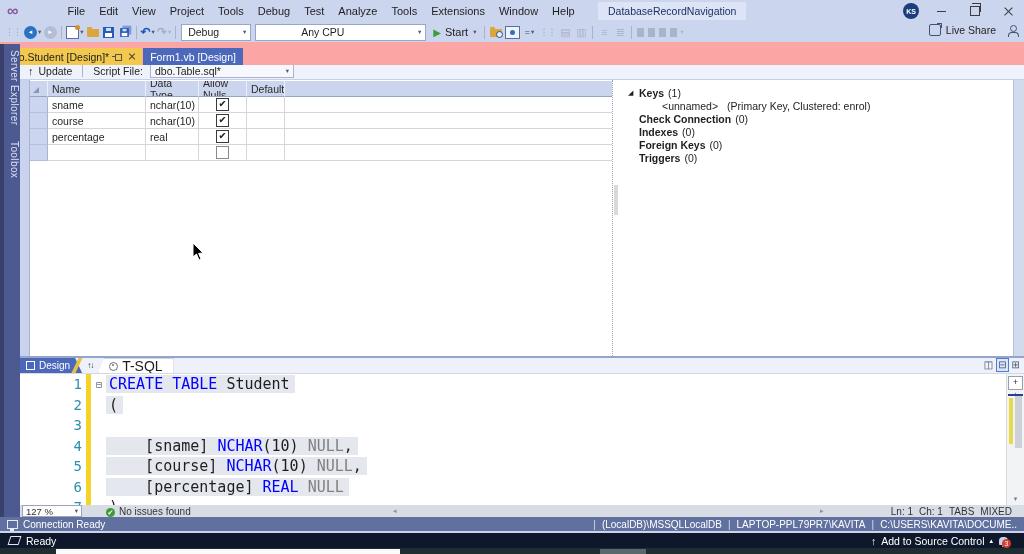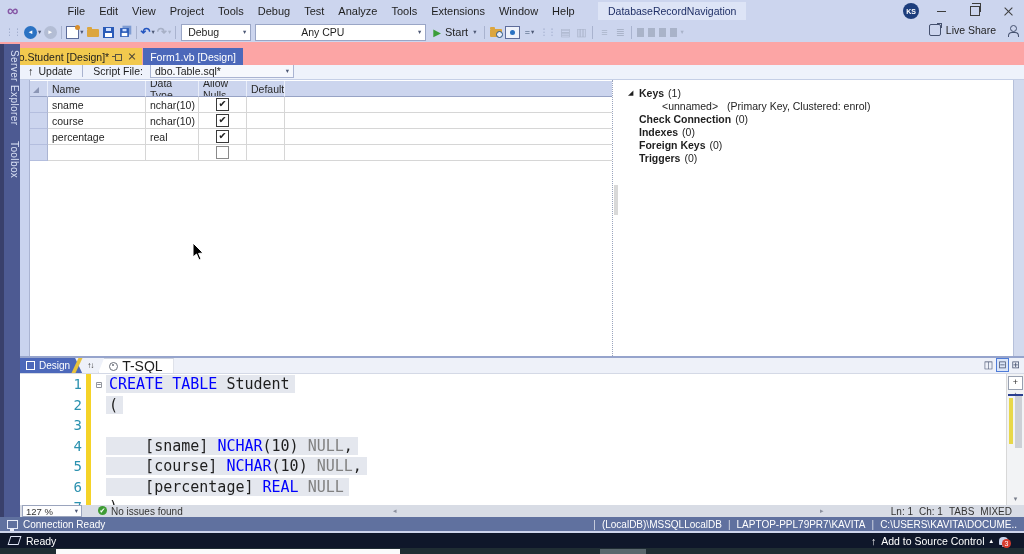--- a/index.html
+++ b/index.html
@@ -149,21 +149,21 @@
   .vsb .blue-line{position:absolute;top:20px;left:1px;right:1px;height:2px;background:#2b3f8f;}
   .vsb .ymarks{position:absolute;top:24px;left:2px;width:4px;height:46px;background:#e8d84a;}
   .vsb .thumb{position:absolute;top:22px;right:2px;width:7px;height:52px;background:#cdd0d6;}
   .vsb .sarr{position:absolute;left:0;width:100%;text-align:center;font-size:7px;color:#7a7f8c;}
 
   
   .estatus{position:absolute;top:505px;left:20px;right:0;height:12px;background:#d8dce5;
            display:flex;align-items:center;font-size:10px;color:#333;z-index:4;}
   .zoomcombo{width:52px;height:10px;background:#fdfdfe;border:1px solid #9aa4bd;margin-left:2px;
              display:flex;justify-content:space-between;align-items:center;padding:0 3px;font-size:9.5px;}
-  .health{display:flex;align-items:flex-start;gap:4px;margin-left:16px;}
+  .health{display:flex;align-items:flex-end;gap:4px;margin-left:24px;}
   .gcheck{width:9px;height:9px;border-radius:50%;background:#3f9c35;color:#fff;font-size:7px;line-height:9px;text-align:center;}
   .hsb-arrow{position:absolute;font-size:7px;color:#8a8f9c;top:2px;}
   .est-right{position:absolute;right:12px;display:flex;gap:6px;}
 
   
   .connbar{position:absolute;top:517px;left:0;right:0;height:14px;background:#60719f;color:#fff;
            display:flex;align-items:center;justify-content:space-between;font-size:10px;padding:0 7px;z-index:6;}
   .connleft{display:flex;align-items:center;gap:5px;}
   .monico{width:9px;height:7px;border:1.2px solid #e8ecf8;position:relative;}
   .monico::after{content:'';position:absolute;left:2px;bottom:-3px;width:4px;height:1.5px;background:#e8ecf8;}

